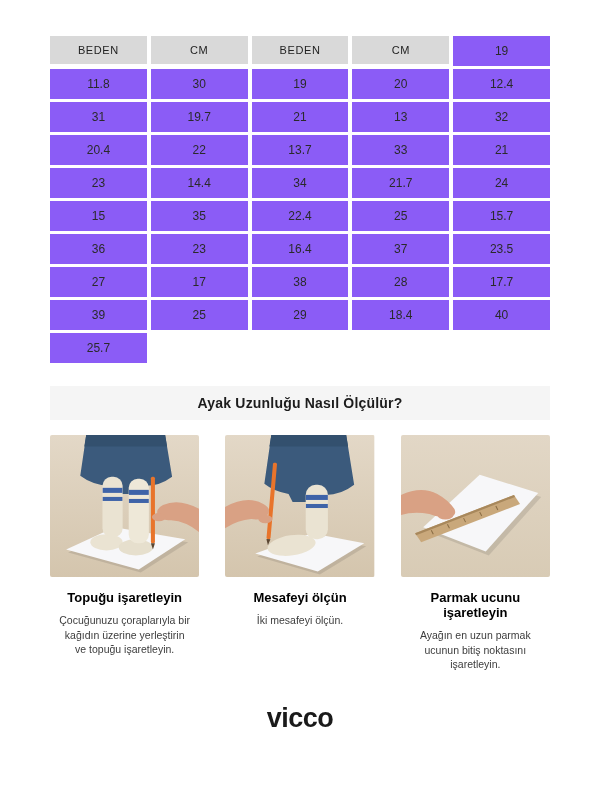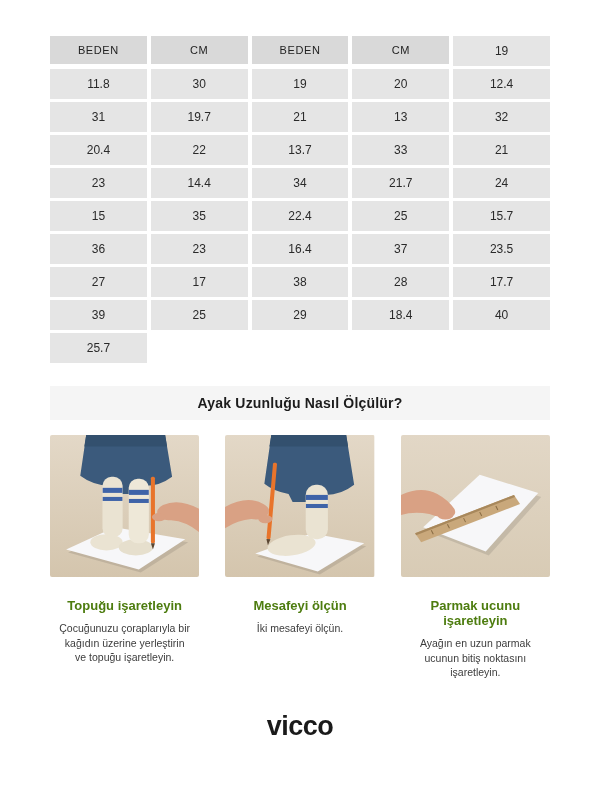--- a/index.html
+++ b/index.html
@@ -23,33 +23,33 @@
     gap:3px 4px;
   }
   .cell{
     display:flex;align-items:center;justify-content:center;
     font-size:12px;color:#2a2a2a;
   }
   .cell.th{
     background:#d9d9d9;height:28px;
     font-size:11px;letter-spacing:.6px;color:#222;
   }
-  .cell.td{background:#e5e5e5;height:30px;}
+  .cell.td{background:#8b5cf6;height:30px;}
 
   .section-bar{margin-top:23px;}
 
   .steps{display:flex;gap:26px;margin-top:15px;}
   .steps figure{
     margin:0;flex:1;height:142px;overflow:hidden;border-radius:2px;
   }
   .steps svg{display:block;width:100%;height:100%;}
 
   .captions{display:flex;gap:26px;margin-top:13px;text-align:center;}
   .caption{flex:1;}
-  .caption h3{margin:8px 0 5px;font-size:13px;font-weight:bold;color:#4d7c0f;}
+  .caption h3{margin:0 0 5px;font-size:13px;font-weight:bold;color:#000000;}
   .caption p{margin:8px;font-size:10.5px;line-height:1.4;color:#3c3c3c;}
 
   .brand{margin-top:25px;text-align:center;}
   .logo-text{
     font-size:27px;font-weight:bold;letter-spacing:-.5px;color:#1a1a1a;
     line-height:1;
   }
 </style>
 </head>
 <body>

